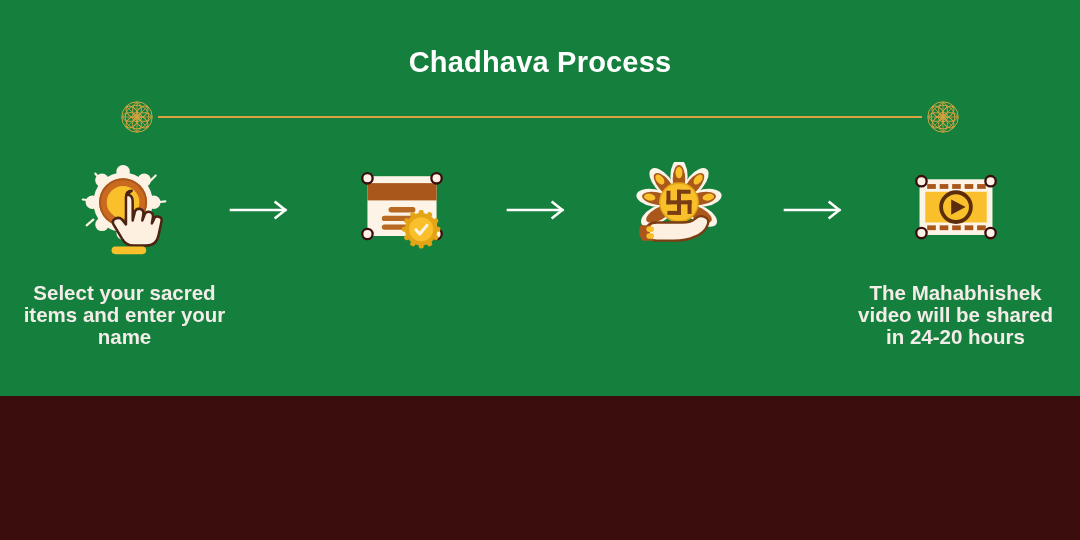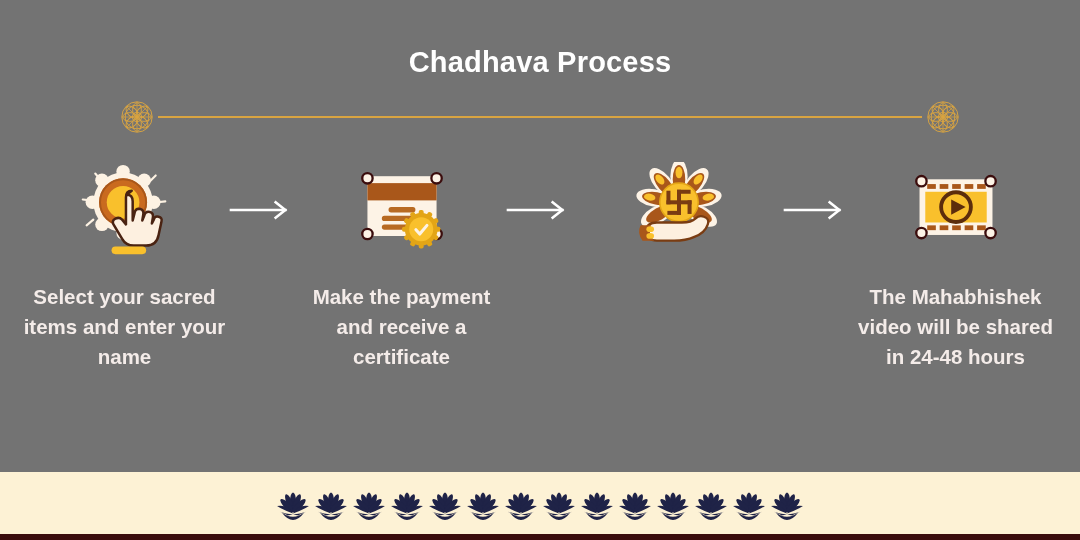--- a/index.html
+++ b/index.html
@@ -11,22 +11,22 @@
     height: 540px;
     overflow: hidden;
     background: #3b0d0d;
     font-family: "Liberation Sans", sans-serif;
     -webkit-font-smoothing: antialiased;
   }
 
   .banner {
     position: relative;
     width: 1080px;
-    height: 534px;
-    background: #737373;
+    height: 396px;
+    background: #15803d;
     overflow: hidden;
   }
 
   
   .title {
     position: absolute;
     top: 46px;
     left: 0;
     width: 1080px;
     text-align: center;
@@ -81,21 +81,21 @@
     display: flex;
     align-items: center;
     justify-content: center;
   }
   .step-icon svg { display: block; }
   .step-label {
     margin-top: 22px;
     color: #f4ece9;
     font-size: 20.5px;
     font-weight: bold;
-    line-height: 30px;
+    line-height: 22px;
     text-align: center;
     width: 100%;
   }
   .arrow {
     flex: 0 0 auto;
     width: 72px;
     height: 100px;
     display: flex;
     align-items: center;
     justify-content: center;
@@ -260,21 +260,20 @@
                 <rect x="-2.6" y="-20" width="5.2" height="40" rx="2" transform="rotate(90)"></rect>
                 <rect x="-2.6" y="-20" width="5.2" height="40" rx="2" transform="rotate(120)"></rect>
                 <rect x="-2.6" y="-20" width="5.2" height="40" rx="2" transform="rotate(150)"></rect>
               </g>
             </g>
             <circle cx="0" cy="0" r="12.5" fill="#f9c02c"></circle>
             <path d="M-5.5 0.5 L-1.5 5 L6 -4" stroke="#fdf3e6" stroke-width="3.2" fill="none" stroke-linecap="round" stroke-linejoin="round"></path>
           </g>
         </svg>
       </div>
-      <div class="step-label">Make the payment and receive a certificate</div>
     </div>
 
     <div class="arrow">
       <svg viewBox="0 0 70 24" width="68" height="24">
         <path d="M2 12 L58 12" stroke="#ffffff" stroke-width="2.6" stroke-linecap="square"></path>
         <path d="M48 4 L58 12 L48 20" stroke="#ffffff" stroke-width="2.6" fill="none" stroke-linecap="square" stroke-linejoin="miter"></path>
       </svg>
     </div>
 
     <div class="step">
@@ -370,21 +369,21 @@
             <circle cx="14" cy="20" r="5.4"></circle>
             <circle cx="86" cy="20" r="5.4"></circle>
             <circle cx="14" cy="74" r="5.4"></circle>
             <circle cx="86" cy="74" r="5.4"></circle>
           </g>
 
           <circle cx="50" cy="47" r="15.5" fill="none" stroke="#5c2d0c" stroke-width="4"></circle>
           <path d="M45 39 L60 47 L45 55 Z" fill="#5c2d0c"></path>
         </svg>
       </div>
-      <div class="step-label">The Mahabhishek video will be shared in 24-48 hours</div>
+      <div class="step-label">The Mahabhishek video will be shared in 24-20 hours</div>
     </div>
 
   </div>
 
   <div class="footer">
     <div class="lotus-band">
         <svg viewBox="0 0 40 32" class="lotus">
           <g fill="#1f2347">
             <ellipse cx="20" cy="11" rx="3.2" ry="9.5" transform="rotate(0 20 22)"></ellipse>
             <ellipse cx="20" cy="11" rx="3" ry="9" transform="rotate(-22 20 22)"></ellipse>

